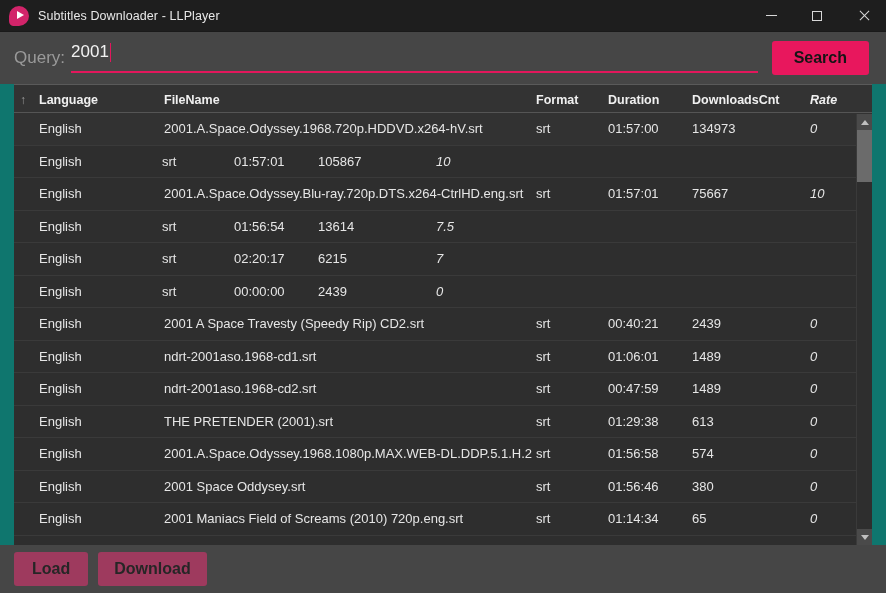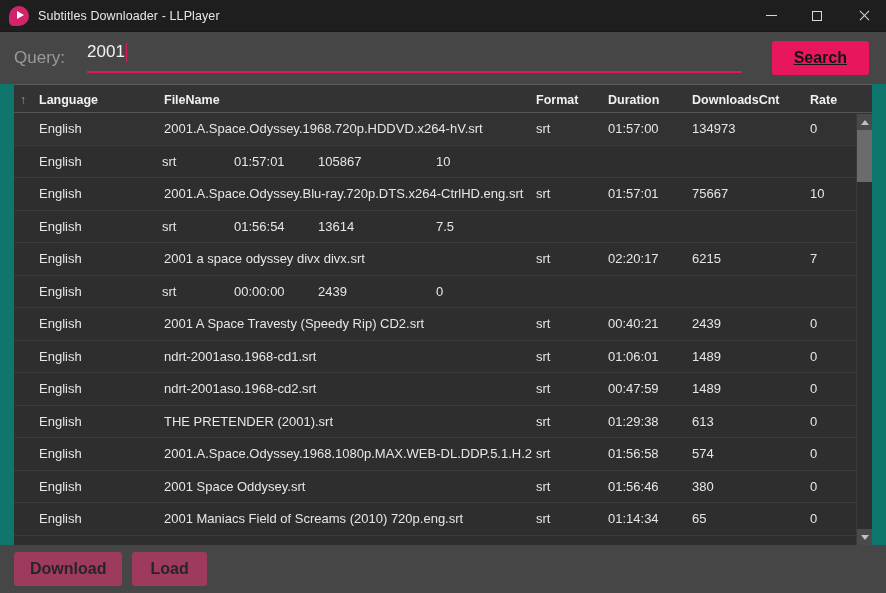--- a/index.html
+++ b/index.html
@@ -60,21 +60,21 @@
   }
   .glyph-close::before { transform: rotate(45deg); }
   .glyph-close::after  { transform: rotate(-45deg); }
 
   
   .querybar {
     flex: 0 0 52px; height: 52px;
     background: #464646;
     display: flex; align-items: center;
     padding: 0 17px 0 14px;
-    gap: 16px;
+    gap: 0;
   }
   .query-label {
     color: #9a9a9a; font-size: 17px; line-height: 1;
     padding-bottom: 2px; margin-right: 6px; white-space: nowrap;
   }
   .query-field {
     flex: 1 1 auto; position: relative; height: 30px;
     display: flex; align-items: flex-start;
     border-bottom: 2px solid #e2175c;
     margin-right: 14px;
@@ -89,21 +89,20 @@
   }
   .search-btn {
     flex: 0 0 auto;
     background: #e8175d;
     color: #151515;
     font-size: 16px; font-weight: 700;
     border: none; border-radius: 3px;
     padding: 8px 22px;
     min-width: 88px;
     cursor: pointer;
-    text-decoration: underline;
   }
 
   
   .table-wrap {
     position: relative;
     margin: 0 14px 0 14px;
     flex: 1 1 auto;
     background: #2e2e2e;
     border-top: 1px solid #5a5a5a;
     display: flex; flex-direction: column;
@@ -127,21 +126,21 @@
   }
   .row.alt { background: #323232; }
 
   
   .c-sort   { width: 18px; flex: 0 0 18px; text-align: center; color: #9b9b9b; font-size: 12px; }
   .c-lang   { width: 130px; flex: 0 0 130px; padding-left: 7px; }
   .c-file   { flex: 1 1 auto; min-width: 0; padding-left: 2px; overflow: hidden; white-space: nowrap; }
   .c-format { width: 72px; flex: 0 0 72px; }
   .c-dur    { width: 84px; flex: 0 0 84px; }
   .c-dl     { width: 118px; flex: 0 0 118px; }
-  .c-rate   { width: 62px; flex: 0 0 62px; }
+  .c-rate   { width: 62px; flex: 0 0 62px; font-style: italic; }
   .thead .c-lang { padding-left: 7px; }
 
   
   .scrollbar {
     position: absolute; top: 29px; right: 0; bottom: 0;
     width: 16px; background: #2e2e2e;
     border-left: 1px solid #3a3a3a;
     display: flex; flex-direction: column;
   }
   .sb-btn {
@@ -255,21 +254,20 @@
           <span class="c-sort"></span>
           <span class="c-lang">English</span>
           <span class="c-format">srt</span>
           <span class="c-dur">01:56:54</span>
           <span class="c-dl">13614</span>
           <span class="c-rate">7.5</span>
         </div>
         <div class="row">
           <span class="c-sort"></span>
           <span class="c-lang">English</span>
-          <span class="c-file">2001 a space odyssey divx divx.srt</span>
           <span class="c-format">srt</span>
           <span class="c-dur">02:20:17</span>
           <span class="c-dl">6215</span>
           <span class="c-rate">7</span>
         </div>
         <div class="row">
           <span class="c-sort"></span>
           <span class="c-lang">English</span>
           <span class="c-format">srt</span>
           <span class="c-dur">00:00:00</span>
@@ -348,17 +346,17 @@
       <div class="sb-track">
         <div class="sb-thumb"></div>
       </div>
       <div class="sb-btn">
           <i class="sb-arrow down"></i>
         </div>
     </div>
   </div>
 
   <div class="footer">
+    <button class="foot-btn">Load</button>
     <button class="foot-btn wide">Download</button>
-    <button class="foot-btn">Load</button>
   </div>
 
 </div>
 
 </body></html>

